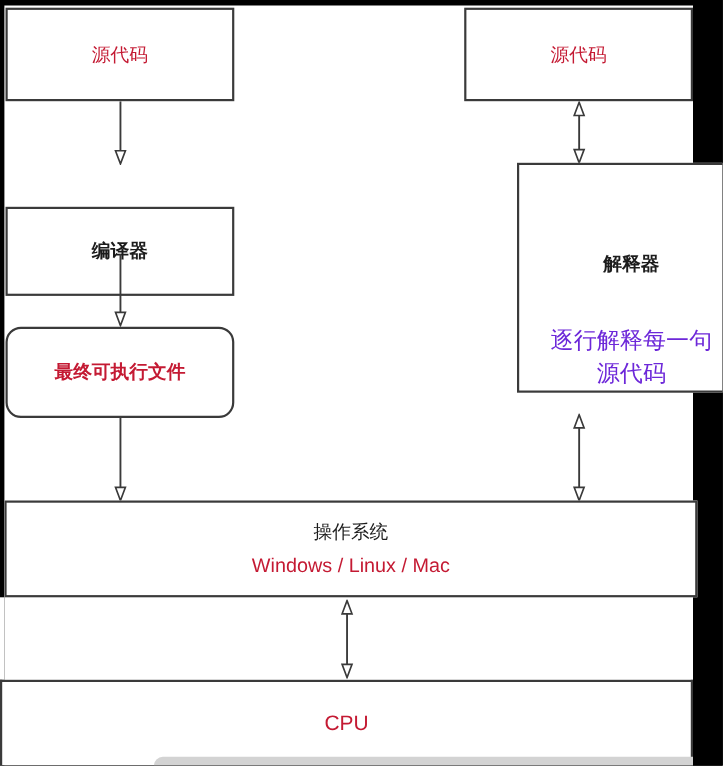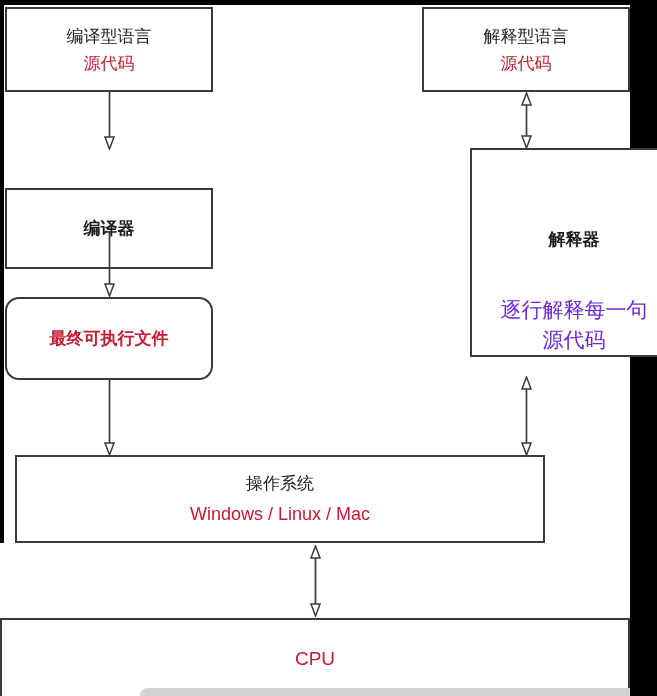--- a/index.html
+++ b/index.html
@@ -26,40 +26,39 @@
   .t-bold{font-weight:bold;}
   
   #box-compiled-source{left:5px;top:7px;width:208px;height:85px;}
   #box-compiler{left:5px;top:150px;width:208px;height:81px;margin-top:38px;}
   #box-executable{left:5px;top:297px;width:208px;height:83px;border-radius:14px;}
   
   #box-interpreted-source{left:422px;top:7px;width:208px;height:85px;}
   #box-interpreter{left:422px;top:148px;width:208px;height:209px;justify-content:flex-end;padding-top:54px;margin-left:48px;}
   #box-interpreter .note{margin-top:42px;font-size:21px;line-height:30px;color:#6d28d9;}
   
-  #box-os{left:15px;top:455px;width:530px;height:88px;}
+  #box-os{left:4px;top:455px;width:630px;height:88px;}
   #box-os .t-black{line-height:30px;}
   #box-os .t-red{font-size:18px;line-height:30px;}
   #box-cpu{left:0;top:618px;width:630px;height:80px;border-bottom:none;}
   #box-cpu .t-red{font-size:19px;line-height:24px;text-align:center;}
   .arrow{position:absolute;display:block;}
   #overlay-corner{
     position:absolute;left:140px;top:688px;width:490px;height:8px;
     background:#d3d3d3;border-top-left-radius:9px;
   }
 </style>
 </head>
 <body>
 
 <div id="stage">
   <div id="canvas"></div>
   <div class="patch-left"></div>
 
   <div class="fbox" id="box-compiled-source">
-    <div class="t-black">编译型语言</div>
     <div class="t-red">源代码</div>
   </div>
 
   <svg class="arrow" style="left:102px;top:92px;" width="15" height="58">
     <line x1="7.5" y1="0" x2="7.5" y2="45" stroke="#3a3a3a" stroke-width="1.7"></line>
     <polygon points="3,45 12,45 7.5,57" fill="#ffffff" stroke="#3a3a3a" stroke-width="1.5"></polygon>
   </svg>
 
   <div class="fbox" id="box-compiler">
     <div class="t-black t-bold">编译器</div>
@@ -73,21 +72,20 @@
   <div class="fbox" id="box-executable">
     <div class="t-red t-bold">最终可执行文件</div>
   </div>
 
   <svg class="arrow" style="left:102px;top:380px;" width="15" height="76">
     <line x1="7.5" y1="0" x2="7.5" y2="63" stroke="#3a3a3a" stroke-width="1.7"></line>
     <polygon points="3,63 12,63 7.5,75" fill="#ffffff" stroke="#3a3a3a" stroke-width="1.5"></polygon>
   </svg>
 
   <div class="fbox" id="box-interpreted-source">
-    <div class="t-black">解释型语言</div>
     <div class="t-red">源代码</div>
   </div>
 
   <svg class="arrow" style="left:519px;top:92px;" width="15" height="57">
     <polygon points="7.5,1 3,13 12,13" fill="#ffffff" stroke="#3a3a3a" stroke-width="1.5"></polygon>
     <line x1="7.5" y1="13" x2="7.5" y2="44" stroke="#3a3a3a" stroke-width="1.7"></line>
     <polygon points="3,44 12,44 7.5,56" fill="#ffffff" stroke="#3a3a3a" stroke-width="1.5"></polygon>
   </svg>
 
   <div class="fbox" id="box-interpreter">

